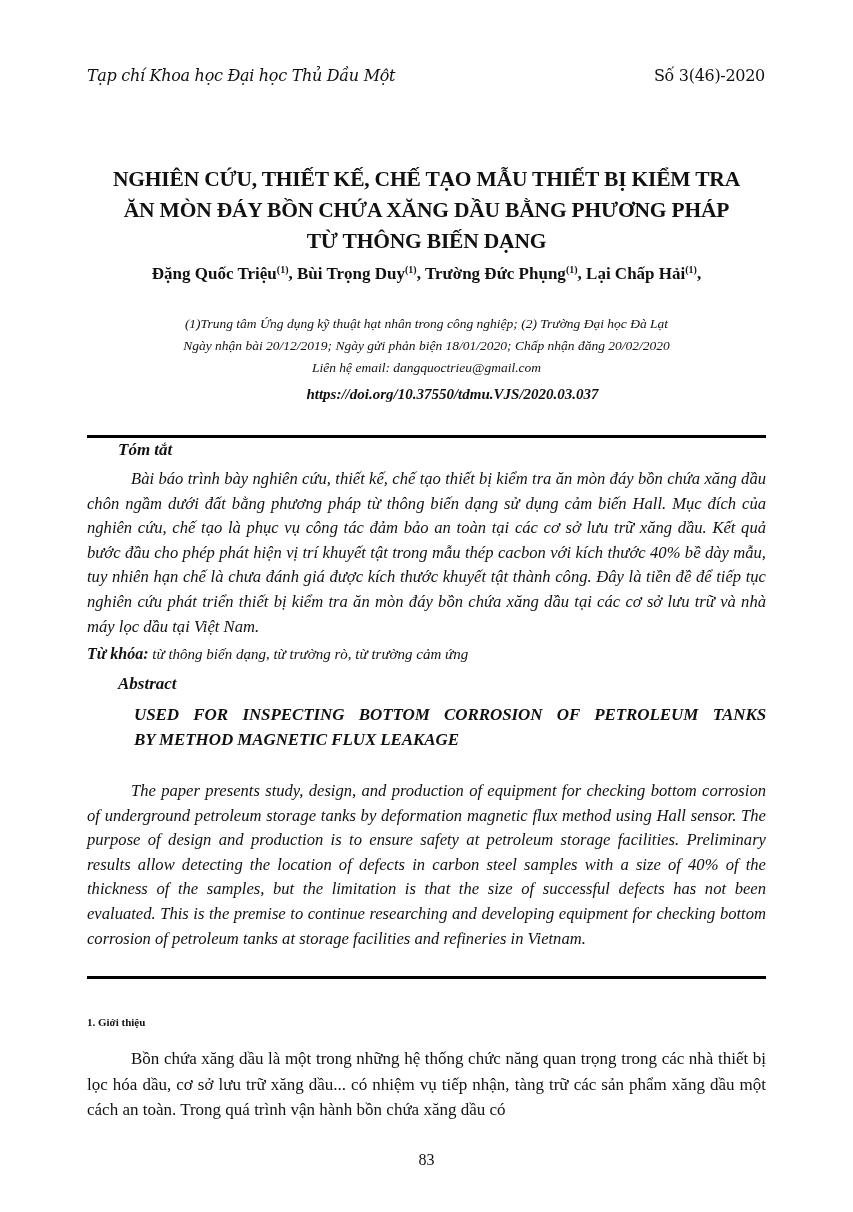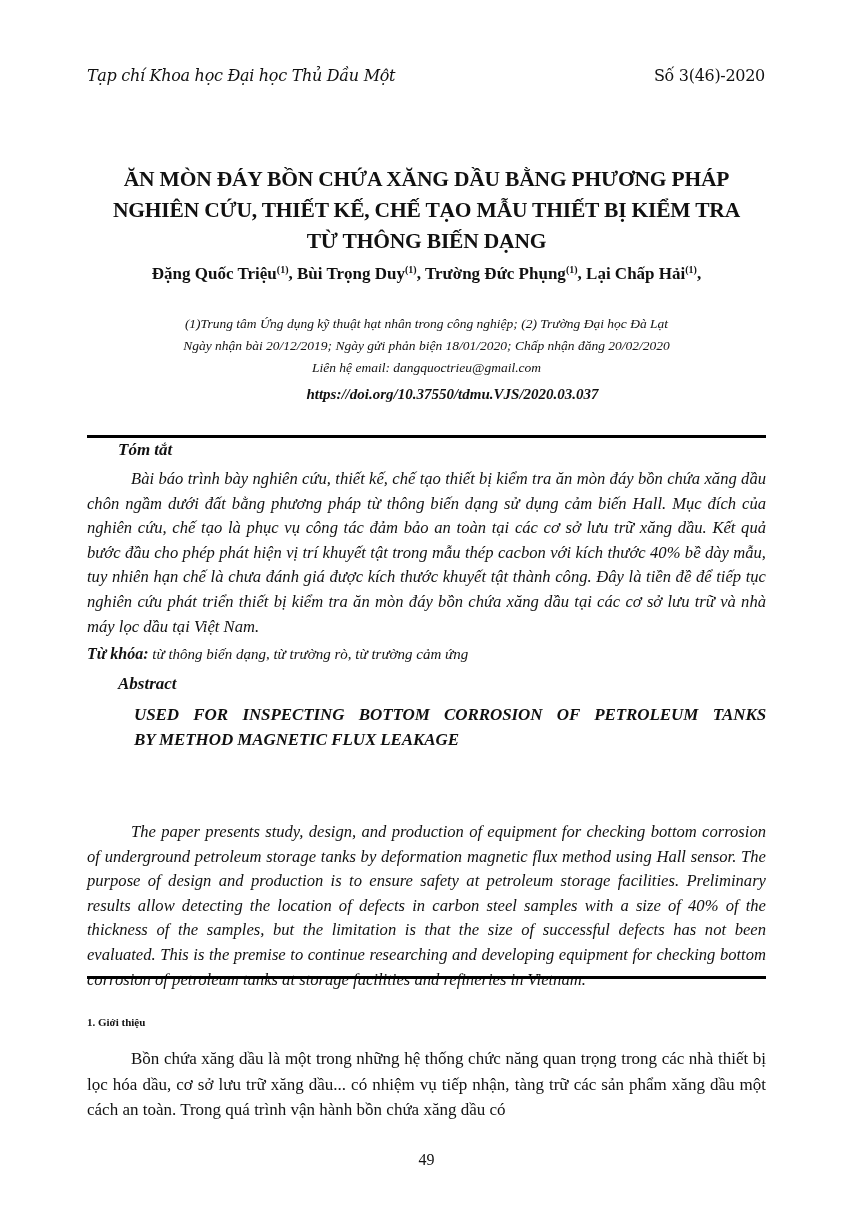--- a/index.html
+++ b/index.html
@@ -27,37 +27,37 @@
   .lbl-abstract { top: 674px; }
 
   .para { left: 87px; width: 679px; font-family: "Liberation Serif", serif; font-style: italic; font-size: 16.6px; line-height: 24.6px; text-align: justify; }
   .para .ind { display: inline-block; width: 44px; }
   .vn-abstract { top: 467px; }
   .keywords { left: 87px; top: 645px; font-family: "Liberation Serif", serif; font-style: italic; font-size: 15px; }
   .keywords b { font-size: 16px; }
 
   .en-title { left: 134px; width: 632px; top: 703px; font-family: "Liberation Serif", serif; font-weight: bold; font-style: italic; font-size: 17px; line-height: 24.5px; text-align: justify; text-align-last: left; letter-spacing: -0.1px; }
   .en-title div.just { text-align: justify; text-align-last: justify; }
-  .en-abstract { top: 779px; margin-top: 41px; }
+  .en-abstract { top: 779px; }
 
   .sec-heading { left: 87px; top: 1016px; font-family: "Liberation Serif", serif; font-weight: bold; font-size: 11px; }
   .body-text { left: 87px; width: 679px; top: 1046px; font-family: "Liberation Serif", serif; font-size: 17px; line-height: 25.5px; text-align: justify; }
   .body-text .ind { display: inline-block; width: 44px; }
 
   .page-num { left: 0; width: 853px; top: 1151px; text-align: center; font-family: "Liberation Serif", serif; font-size: 16px; }
 </style>
 </head>
 <body>
 
 <div class="abs running-head-left">Tạp chí Khoa học Đại học Thủ Dầu Một</div>
 <div class="abs running-head-right">Số 3(46)-2020</div>
 
 <div class="abs title">
+  <div>NGHIÊN CỨU, THIẾT KẾ, CHẾ TẠO MẪU THIẾT BỊ KIỂM TRA</div>
   <div>ĂN MÒN ĐÁY BỒN CHỨA XĂNG DẦU BẰNG PHƯƠNG PHÁP</div>
-  <div>NGHIÊN CỨU, THIẾT KẾ, CHẾ TẠO MẪU THIẾT BỊ KIỂM TRA</div>
   <div>TỪ THÔNG BIẾN DẠNG</div>
 </div>
 
 <div class="abs authors">
   <div>
     <span>Đặng Quốc Triệu</span><sup>(1)</sup><span>, </span><span>Bùi Trọng Duy</span><sup>(1)</sup><span>, </span><span>Trường Đức Phụng</span><sup>(1)</sup><span>, </span><span>Lại Chấp Hải</span><sup>(1)</sup><span>,</span>
   </div>
 </div>
 
 <div class="abs affil">
@@ -82,13 +82,13 @@
   <div>BY METHOD MAGNETIC FLUX LEAKAGE</div>
 </div>
 
 <div class="abs para en-abstract"><span class="ind"></span><span>The paper presents study, design, and production of equipment for checking bottom corrosion of underground petroleum storage tanks by deformation magnetic flux method using Hall sensor. The purpose of design and production is to ensure safety at petroleum storage facilities. Preliminary results allow detecting the location of defects in carbon steel samples with a size of 40% of the thickness of the samples, but the limitation is that the size of successful defects has not been evaluated. This is the premise to continue researching and developing equipment for checking bottom corrosion of petroleum tanks at storage facilities and refineries in Vietnam.</span></div>
 
 <div class="abs rule rule-bottom"></div>
 
 <div class="abs sec-heading">1. Giới thiệu</div>
 <div class="abs body-text"><span class="ind"></span><span>Bồn chứa xăng dầu là một trong những hệ thống chức năng quan trọng trong các nhà thiết bị lọc hóa dầu, cơ sở lưu trữ xăng dầu... có nhiệm vụ tiếp nhận, tàng trữ các sản phẩm xăng dầu một cách an toàn. Trong quá trình vận hành bồn chứa xăng dầu có</span></div>
 
-<div class="abs page-num">49</div>
+<div class="abs page-num">83</div>
 
 </body></html>

